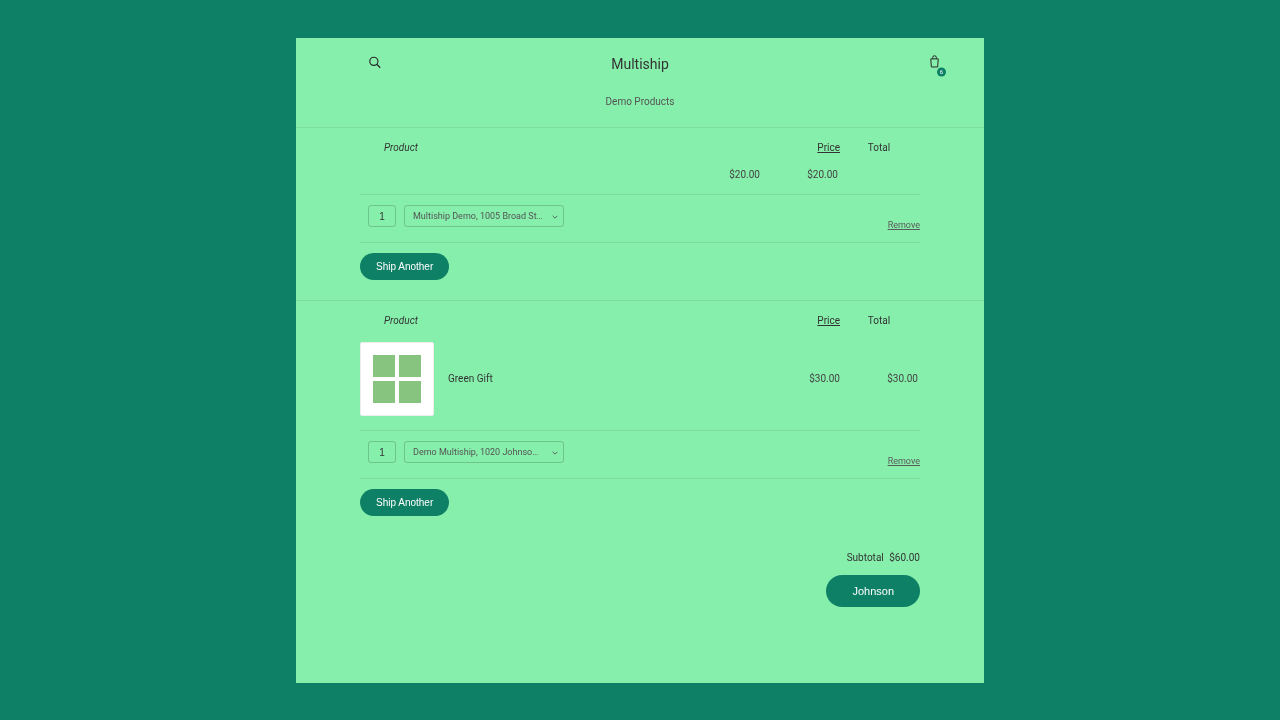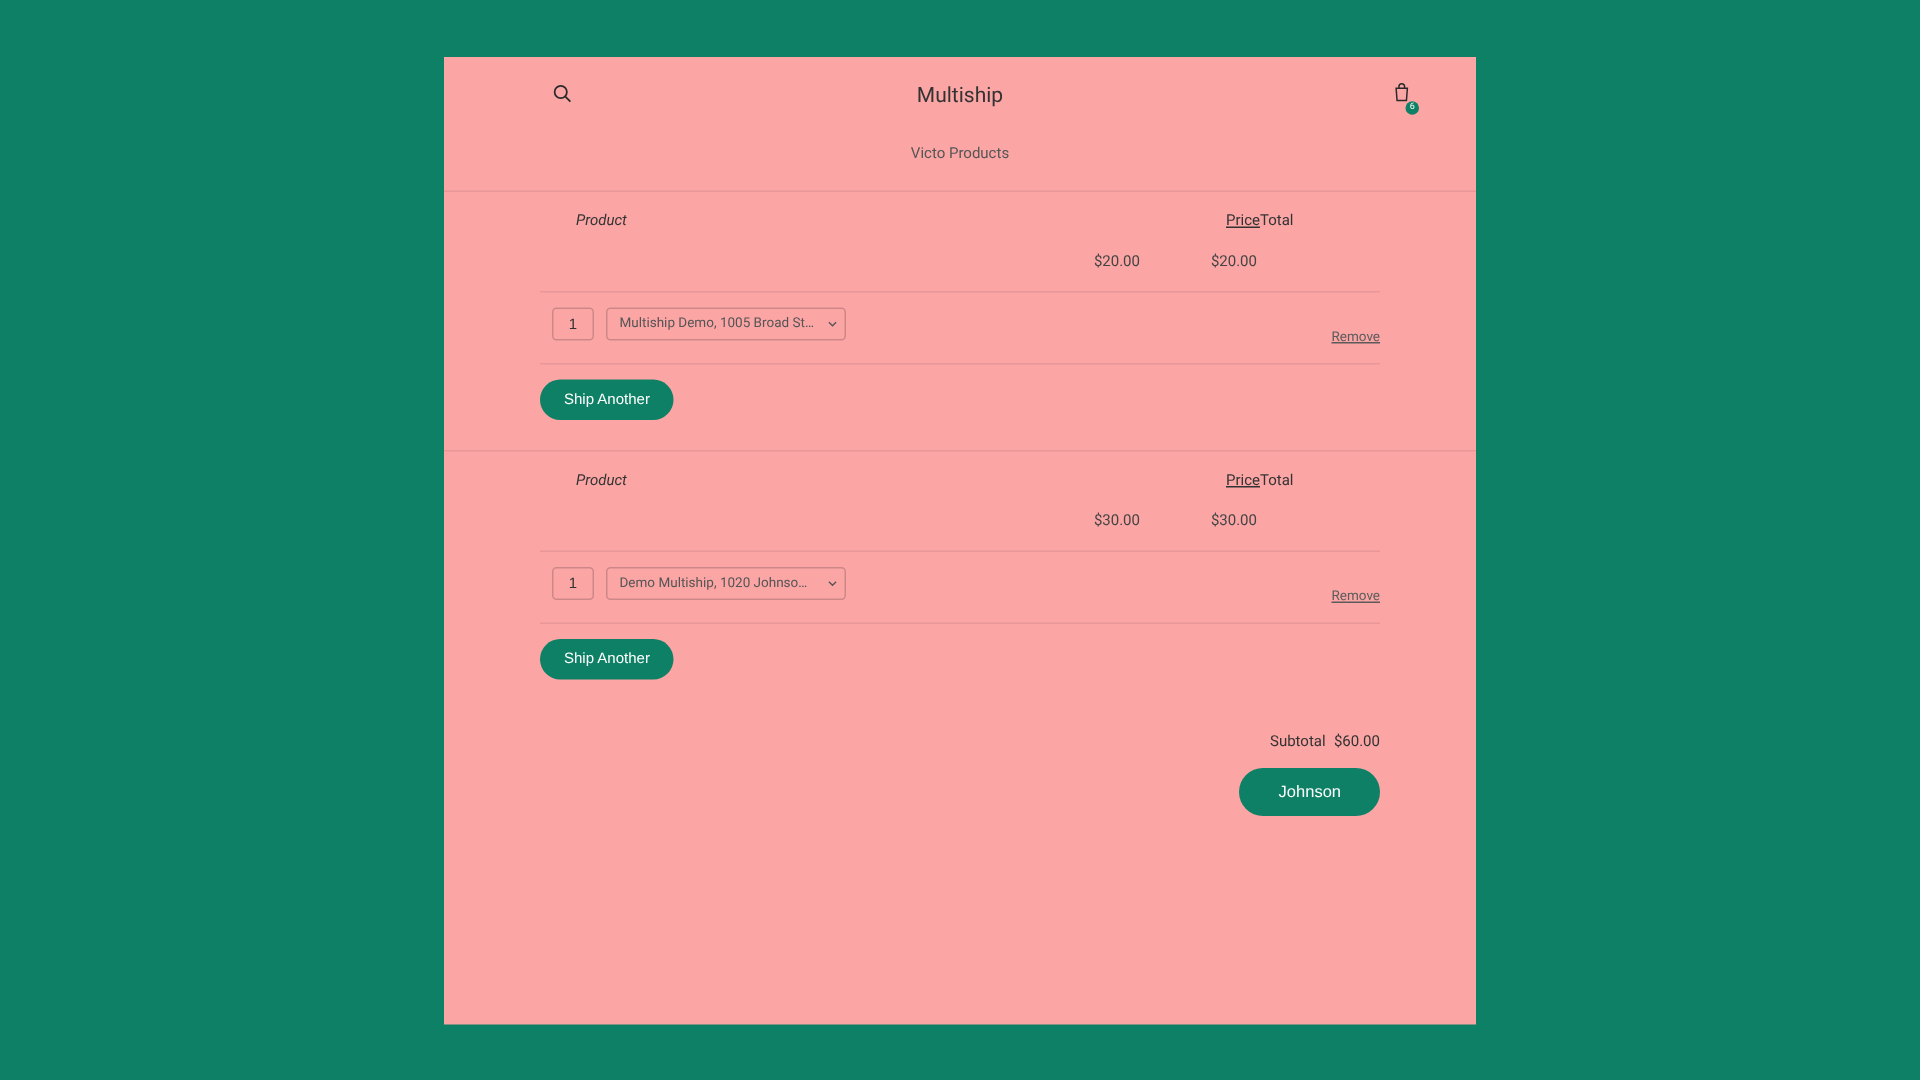--- a/index.html
+++ b/index.html
@@ -14,21 +14,21 @@
       display: flex;
       align-items: center;
       justify-content: center;
       font-family: -apple-system, BlinkMacSystemFont, 'Segoe UI', Roboto, Helvetica, Arial, sans-serif;
       color: #2a2a2a;
       overflow: hidden;
     }
     .app-window {
       width: 688px;
       height: 645px;
-      background: #fca5a5;
+      background: #86efac;
       overflow-y: auto;
       position: relative;
     }
     .header {
       position: relative;
       height: 52px;
       display: flex;
       align-items: center;
       justify-content: center;
     }
@@ -112,21 +112,21 @@
     }
     .table-header {
       display: grid;
       grid-template-columns: 1fr 80px 80px;
       padding: 14px 0 10px 0;
       font-size: 10px;
       color: #333;
     }
     .table-header .col-product { padding-left: 24px; font-style: italic; }
     .table-header .col-price { text-align: right; text-decoration: underline; }
-    .table-header .col-total { text-align: left; padding-right: 2px; }
+    .table-header .col-total { text-align: center; padding-right: 2px; }
     .product-row {
       display: grid;
       grid-template-columns: 1fr 80px 80px;
       align-items: center;
       padding: 6px 0 14px 0;
     }
     .product-info {
       display: flex;
       align-items: center;
       gap: 14px;
@@ -269,21 +269,21 @@
     <div class="cart-icon">
       <svg viewBox="0 0 24 24">
         <path d="M6 7h12l-1 13H7L6 7z"></path>
         <path d="M9 7V5a3 3 0 0 1 6 0v2"></path>
       </svg>
       <div class="cart-badge">6</div>
     </div>
   </div>
 
   <div class="nav-links">
-    <span class="nav-link">Victo Products</span>
+    <span class="nav-link">Demo Products</span>
   </div>
 
   
 
   
   <div class="product-block">
     <div class="table-header">
       <div class="col-product">Product</div>
       <div class="col-price">Price</div>
       <div class="col-total">Total</div>
@@ -310,20 +310,31 @@
   <button class="ship-another-btn">Ship Another</button>
 
   
   <div class="product-block">
     <div class="table-header">
       <div class="col-product">Product</div>
       <div class="col-price">Price</div>
       <div class="col-total">Total</div>
     </div>
     <div class="product-row">
+      <div class="product-info">
+        <div class="product-thumb">
+          <div class="thumb-grid green">
+            <div></div>
+              <div></div>
+              <div></div>
+              <div></div>
+          </div>
+        </div>
+        <div class="product-name">Green Gift</div>
+      </div>
       <div class="price-cell">$30.00</div>
       <div class="total-cell">$30.00</div>
     </div>
     <div class="divider-inner"></div>
     <div class="ship-row">
       <input class="qty-input" value="1" style="">
       <div class="address-select">
         <span class="address-select-text">Demo  Multiship, 1020 Johnson St., Victo...</span>
         <span class="dropdown-caret">
           <svg viewBox="0 0 10 6">

